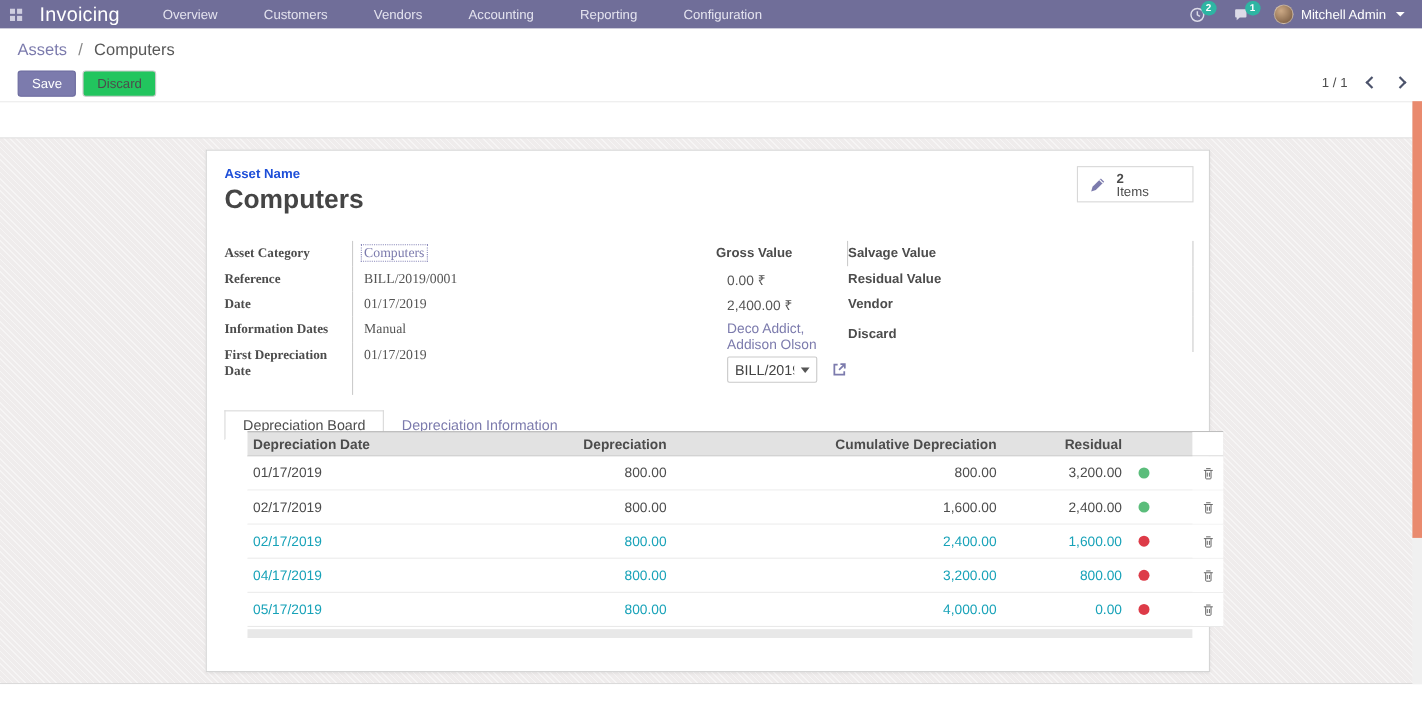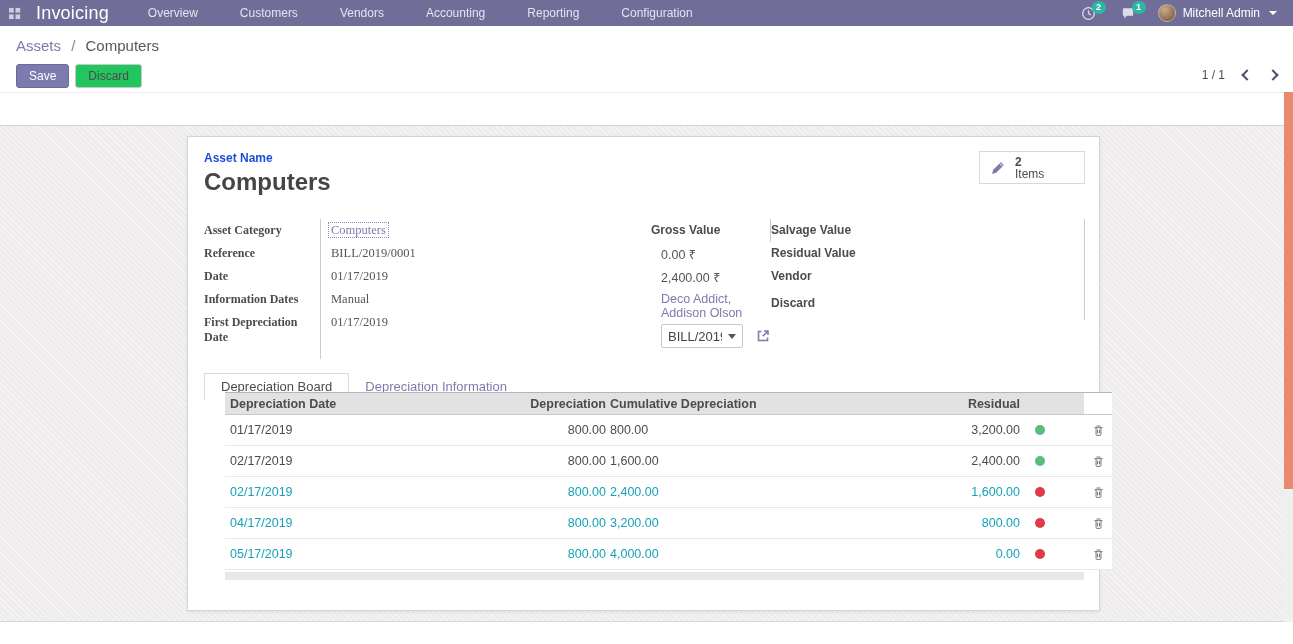--- a/index.html
+++ b/index.html
@@ -102,21 +102,21 @@
   .tab { padding:0 16px; display:flex; align-items:center; font-size:13px; cursor:pointer; }
   .tab.active { background:#fff; border:1px solid #d9d9d9; border-bottom:1px solid #fff; color:#4c4c4c; margin-bottom:-1px; }
   .tab.inactive { color:#7c7bad; }
 
   
   .dep-table { position:absolute; left:13px; top:255px; width:887px;margin-left:24px; }
   .t-row { display:flex; align-items:center; height:31px; border-bottom:1px solid #e9e9e9; background:#fff; cursor:pointer; }
   .t-head { height:23px; background:#e2e2e2; border-top:1px solid #b5b5b5; border-bottom:1px solid #c8c8c8; font-weight:bold; cursor:default; }
   .c-date { width:225px; padding-left:5px; text-align:left; }
   .c-dep { width:160px; text-align:right; padding-right:4px; }
-  .c-cum { width:300px; text-align:left; padding-right:4px; }
+  .c-cum { width:300px; text-align:right; padding-right:4px; }
   .c-res { width:112px; text-align:right; padding-right:2px; }
   .c-dot { width:62px; display:flex; align-items:center; padding-left:13px; }
   .c-trash { width:28px; display:flex; align-items:center; justify-content:center; background:#fff; align-self:stretch; }
   .t-head .c-trash { border-top:1px solid #fff; }
   .t-row { font-size:12.5px; color:#4c4c4c; }
   .t-row.future { color:#17a2b8; }
   .dot { width:10px; height:10px; border-radius:50%; }
   .dot.green { background:#5bbd7b; }
   .dot.red { background:#dd3b48; }
   .trash-btn { cursor:pointer; display:flex; }

